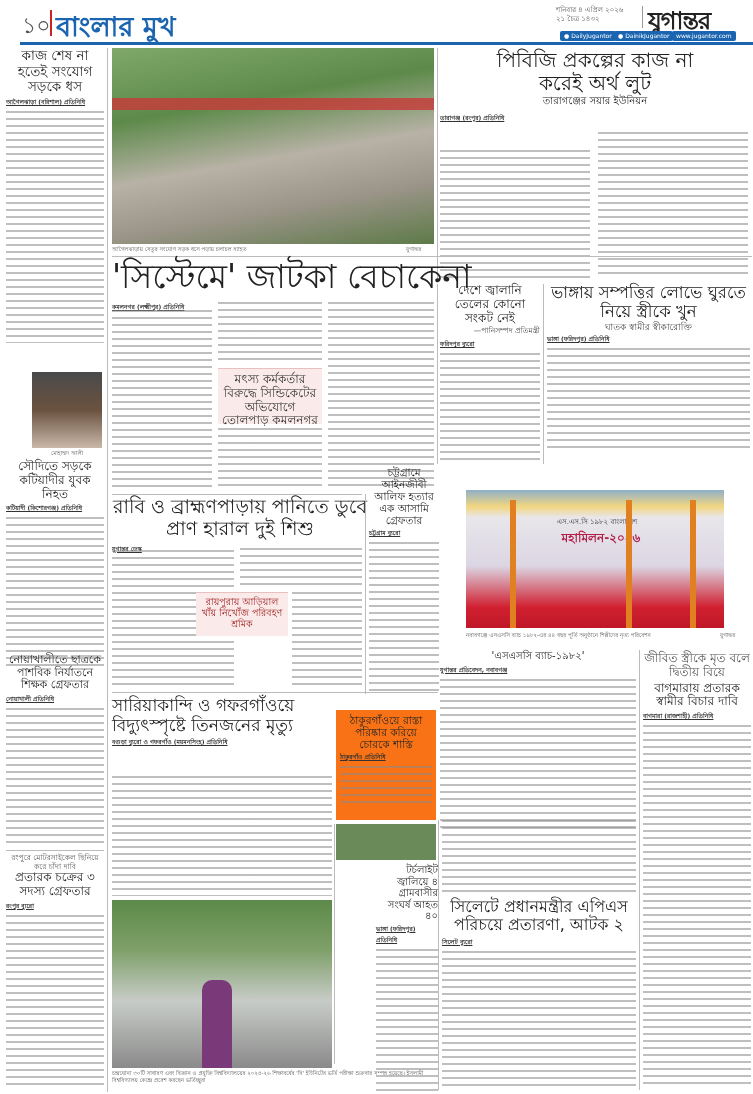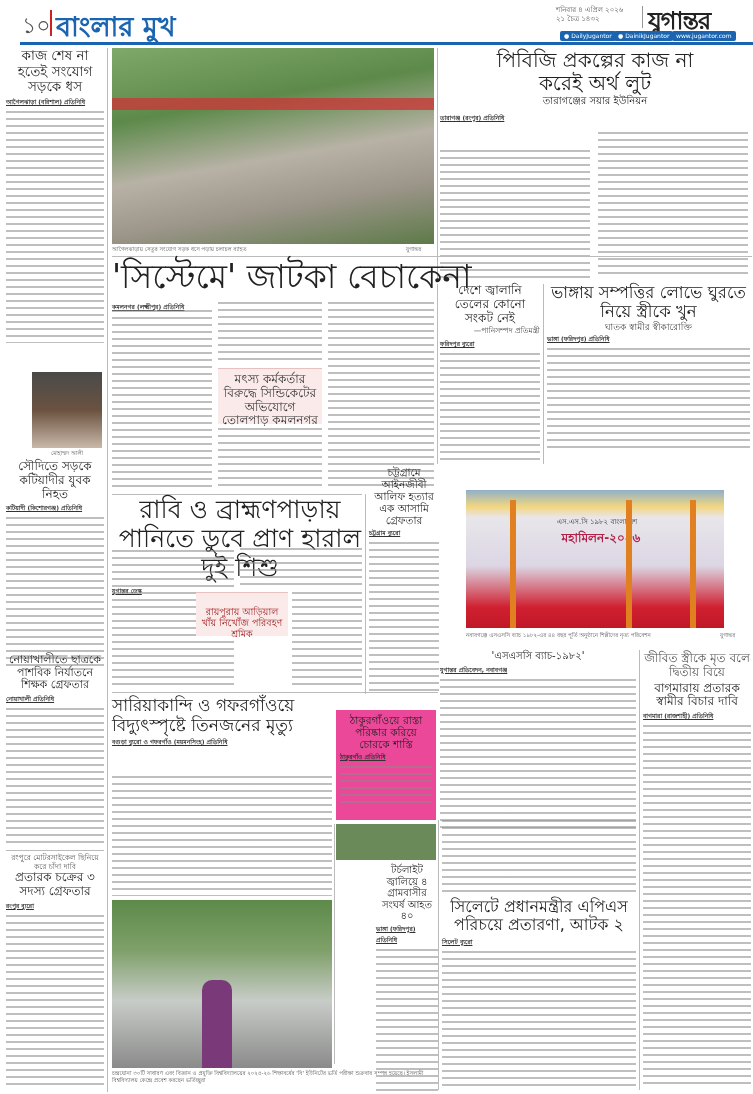--- a/index.html
+++ b/index.html
@@ -15,21 +15,21 @@
   .social { top: 31px; height: 10px; background: #1a64b0; color: #fff; font-size: 6px; border-radius: 2px; padding: 1px 4px; line-height: 8px; }
   .hed { font-family: "DejaVu Sans", sans-serif; color: #222; text-align: center; line-height: 1.15; }
   .by { font-size: 6px; font-weight: bold; text-decoration: underline; color: #333; }
   .body { font-size: 5.5px; line-height: 7.3px; color: #444; text-align: justify; overflow: hidden; }
   .lines { background: repeating-linear-gradient(to bottom, #8a8a8a 0, #8a8a8a 2px, transparent 2px, transparent 7px); opacity: .55; }
   .photo { background: #6a8a5a; overflow: hidden; }
   .caption { font-size: 5.5px; color: #555; }
   .vrule { width: 1px; background: #bbb; }
   .hrule { height: 1px; background: #bbb; }
   .boxpink { background: #fbeaea; border-top: 1px solid #e8c0c0; }
-  .boxblue { background: #ec4899; }
+  .boxblue { background: #f97316; }
 </style>
 </head>
 <body>
 
 <div class="abs masthead">
   <div class="abs pgno">১০</div>
   <div class="abs pgbar"></div>
   <div class="abs section">বাংলার মুখ</div>
   <div class="abs date">
     <div>শনিবার ৪ এপ্রিল ২০২৬</div>
@@ -112,26 +112,26 @@
 <div class="abs vrule" style="left:543px;top:284px;height:180px;"></div>
 <div class="abs" style="left:547px;top:284px;width:203px;">
   <div class="hed" style="font-size:16.5px;">ভাঙ্গায় সম্পত্তির লোভে ঘুরতে নিয়ে স্ত্রীকে খুন</div>
   <div class="hed" style="font-size:9px;color:#444;">ঘাতক স্বামীর স্বীকারোক্তি</div>
   <div class="by" style="margin-top:2px;">ভাঙ্গা (ফরিদপুর) প্রতিনিধি</div>
   <div class="body lines" style="height:104px;margin-top:3px;"></div>
 </div>
 
 <div class="abs hrule" style="left:112px;top:494px;width:250px;"></div>
 <div class="abs" style="left:112px;top:496px;width:256px;">
-  <div class="hed" style="font-size:25px;">রাবি ও ব্রাহ্মণপাড়ায় পানিতে ডুবে প্রাণ হারাল দুই শিশু</div>
+  <div class="hed" style="font-size:19px;">রাবি ও ব্রাহ্মণপাড়ায় পানিতে ডুবে প্রাণ হারাল দুই শিশু</div>
   <div class="by" style="margin-top:4px;">যুগান্তর ডেস্ক</div>
 </div>
 <div class="abs body lines" style="left:112px;top:550px;width:122px;height:140px;"></div>
 <div class="abs body lines" style="left:240px;top:548px;width:122px;height:42px;"></div>
-<div class="abs boxpink hed" style="left:196px;top:592px;width:92px;height:44px;font-size:9.5px;color:#a02020;padding:14px 2px;">রায়পুরায় আড়িয়াল খাঁয় নিখোঁজ পরিবহণ শ্রমিক</div>
+<div class="abs boxpink hed" style="left:196px;top:592px;width:92px;height:44px;font-size:9.5px;color:#a02020;padding:4px 2px;">রায়পুরায় আড়িয়াল খাঁয় নিখোঁজ পরিবহণ শ্রমিক</div>
 <div class="abs body lines" style="left:292px;top:592px;width:70px;height:98px;"></div>
 
 <div class="abs vrule" style="left:365px;top:494px;height:200px;"></div>
 <div class="abs" style="left:369px;top:466px;width:70px;">
   <div class="hed" style="font-size:10.5px;">চট্টগ্রামে আইনজীবী আলিফ হত্যার এক আসামি গ্রেফতার</div>
   <div class="by" style="margin-top:2px;">চট্টগ্রাম ব্যুরো</div>
   <div class="body lines" style="height:150px;margin-top:3px;"></div>
 </div>
 
 <div class="abs photo" style="left:466px;top:490px;width:258px;height:138px;background:linear-gradient(180deg,#8fb0c8 0,#f2d680 12%,#e8e6ea 20%,#dcd6e4 55%,#d02030 85%,#c01828 100%);">
@@ -172,21 +172,21 @@
 </div>
 
 <div class="abs photo" style="left:112px;top:900px;width:220px;height:168px;background:linear-gradient(180deg,#5d8a4a 0,#7fa06a 30%,#c8ccc8 60%,#8a8a8a 100%);">
   <div class="abs" style="left:90px;top:80px;width:30px;height:88px;background:#7a3a7a;border-radius:10px 10px 0 0;"></div>
 </div>
 <div class="abs caption" style="left:112px;top:1070px;width:320px;line-height:7px;">চন্দ্রঘোনা ৩০টি সাধারণ এবং বিজ্ঞান ও প্রযুক্তি বিশ্ববিদ্যালয়ের ২০২৫-২৬ শিক্ষাবর্ষের 'বি' ইউনিটের ভর্তি পরীক্ষা শুক্রবার সম্পন্ন হয়েছে। ইসলামী বিশ্ববিদ্যালয় কেন্দ্রে প্রবেশ করছেন ভর্তিচ্ছুরা</div>
 
 <div class="abs vrule" style="left:334px;top:824px;height:240px;"></div>
 <div class="abs photo" style="left:336px;top:824px;width:100px;height:36px;background:#6a8a5a;"></div>
 <div class="abs" style="left:376px;top:864px;width:62px;">
-  <div class="hed" style="font-size:10px;">টর্চলাইট জ্বালিয়ে ৪ গ্রামবাসীর সংঘর্ষ আহত ৪০</div>
+  <div class="hed" style="font-size:10px;text-align:right;">টর্চলাইট জ্বালিয়ে ৪ গ্রামবাসীর সংঘর্ষ আহত ৪০</div>
   <div class="by" style="margin-top:2px;">ভাঙ্গা (ফরিদপুর) প্রতিনিধি</div>
   <div class="body lines" style="height:160px;margin-top:3px;"></div>
 </div>
 
 <div class="abs vrule" style="left:438px;top:820px;height:270px;"></div>
 <div class="abs" style="left:442px;top:898px;width:194px;">
   <div class="hed" style="font-size:16px;">সিলেটে প্রধানমন্ত্রীর এপিএস পরিচয়ে প্রতারণা, আটক ২</div>
   <div class="by" style="margin-top:2px;">সিলেট ব্যুরো</div>
   <div class="body lines" style="height:140px;margin-top:3px;"></div>
 </div>

